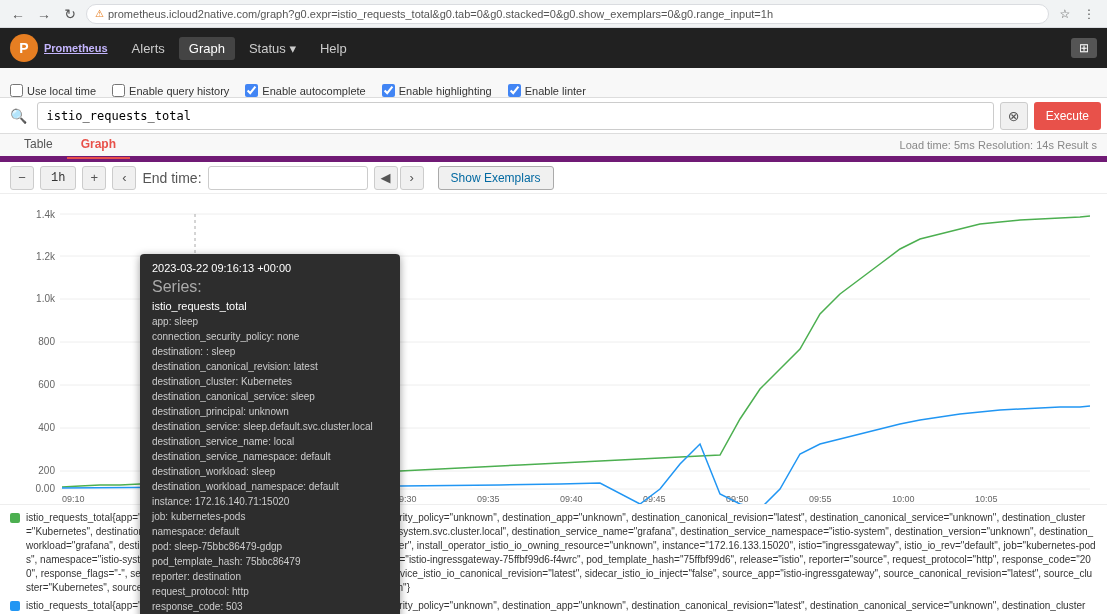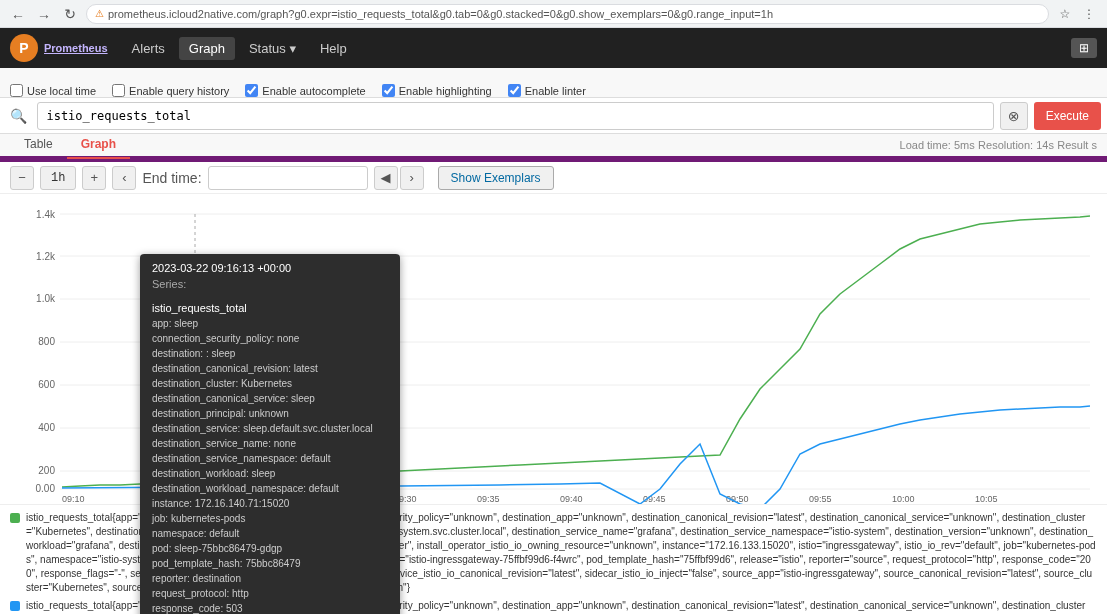--- a/index.html
+++ b/index.html
@@ -172,21 +172,21 @@
       color: #fff;
       border-radius: 4px;
       padding: 8px 12px;
       font-size: 11px;
       z-index: 100;
       min-width: 260px;
       box-shadow: 0 2px 8px rgba(0,0,0,0.4);
     }
     .tooltip-header { color: #fff; font-size: 11px; margin-bottom: 4px; }
     .tooltip-metric { color: #66bb6a; font-weight: bold; margin-bottom: 6px; font-size: 11px; }
-    .tooltip-series-label { color: #aaa; font-size: 11px; margin-bottom: 12px; }
+    .tooltip-series-label { color: #aaa; font-size: 16px; margin-bottom: 4px; }
     .tooltip-series-name { color: #fff; font-size: 11px; margin-bottom: 2px; }
     .tooltip-item { color: #ccc; font-size: 10px; line-height: 1.5; }
 
     
     .legend-area {
       background: #fff;
       padding: 6px 10px;
       border-top: 1px solid #eee;
       font-size: 10px;
       color: #333;
@@ -345,21 +345,21 @@
       <div class="tooltip-series-name">istio_requests_total</div>
       <div id="tooltip-labels-container">
           <div class="tooltip-item">app: sleep</div>
           <div class="tooltip-item">connection_security_policy: none</div>
           <div class="tooltip-item">destination: : sleep</div>
           <div class="tooltip-item">destination_canonical_revision: latest</div>
           <div class="tooltip-item">destination_cluster: Kubernetes</div>
           <div class="tooltip-item">destination_canonical_service: sleep</div>
           <div class="tooltip-item">destination_principal: unknown</div>
           <div class="tooltip-item">destination_service: sleep.default.svc.cluster.local</div>
-          <div class="tooltip-item">destination_service_name: none</div>
+          <div class="tooltip-item">destination_service_name: local</div>
           <div class="tooltip-item">destination_service_namespace: default</div>
           <div class="tooltip-item">destination_workload: sleep</div>
           <div class="tooltip-item">destination_workload_namespace: default</div>
           <div class="tooltip-item">instance: 172.16.140.71:15020</div>
           <div class="tooltip-item">job: kubernetes-pods</div>
           <div class="tooltip-item">namespace: default</div>
           <div class="tooltip-item">pod: sleep-75bbc86479-gdgp</div>
           <div class="tooltip-item">pod_template_hash: 75bbc86479</div>
           <div class="tooltip-item">reporter: destination</div>
           <div class="tooltip-item">request_protocol: http</div>

